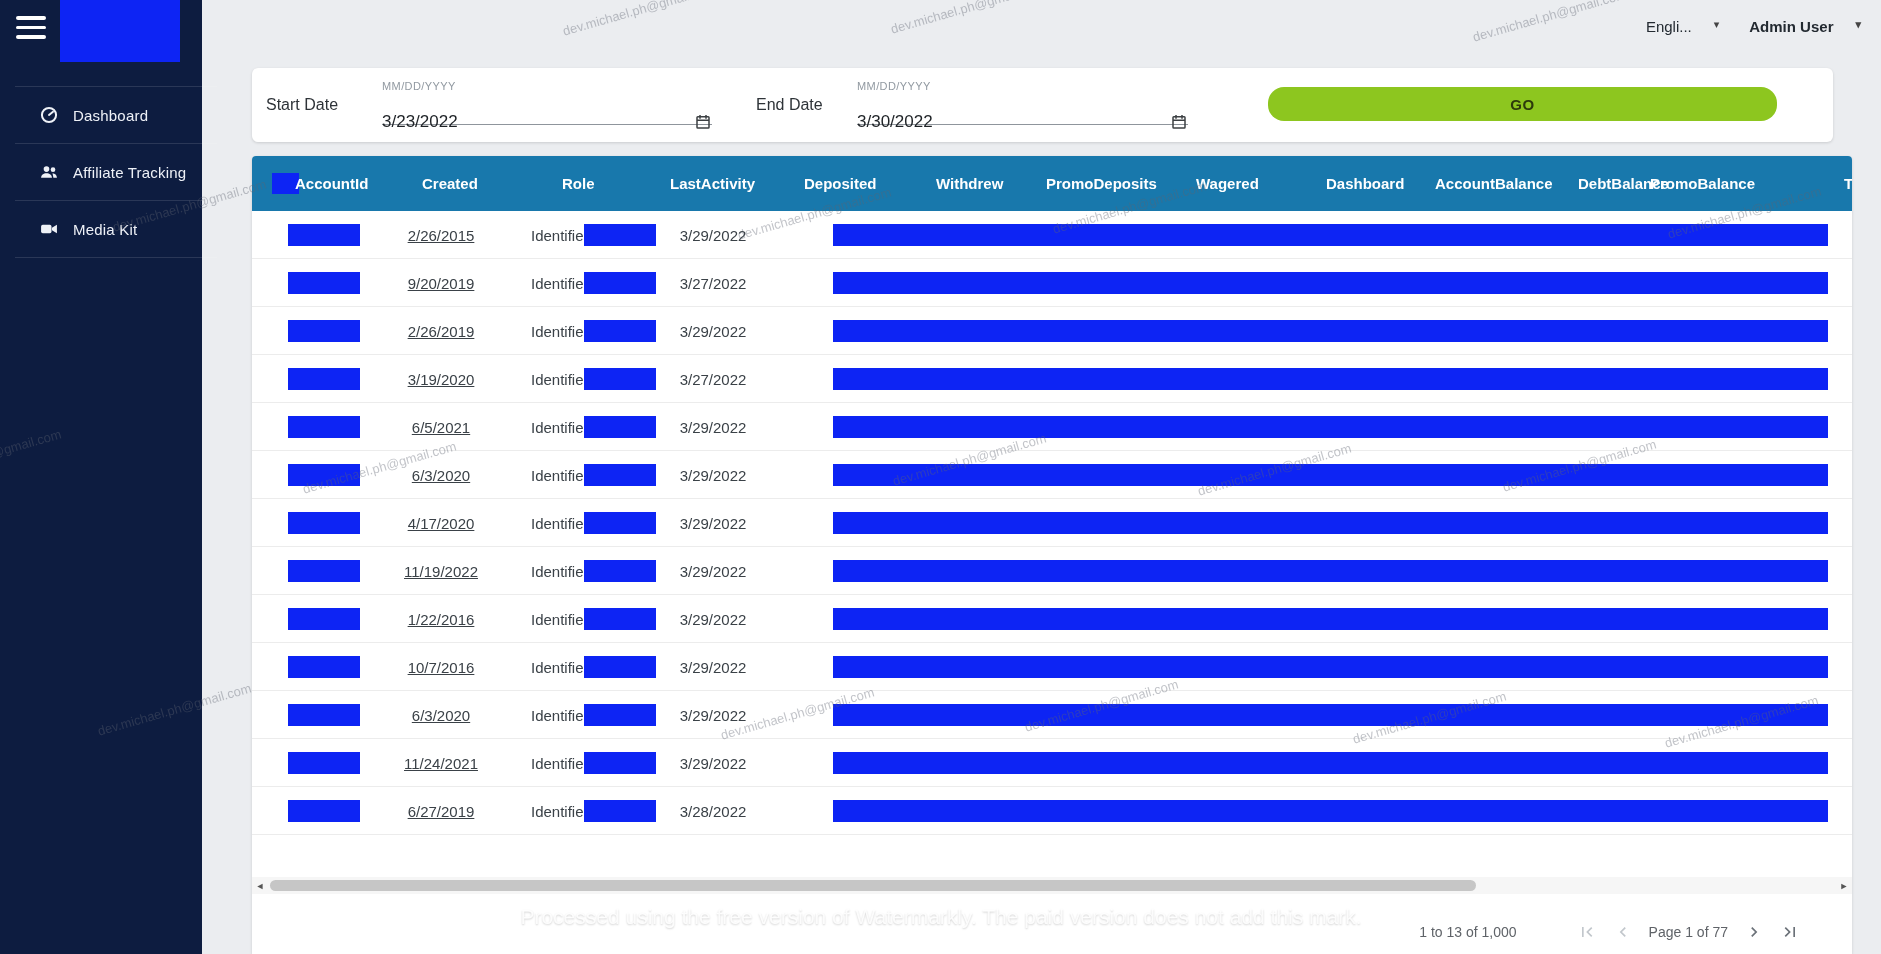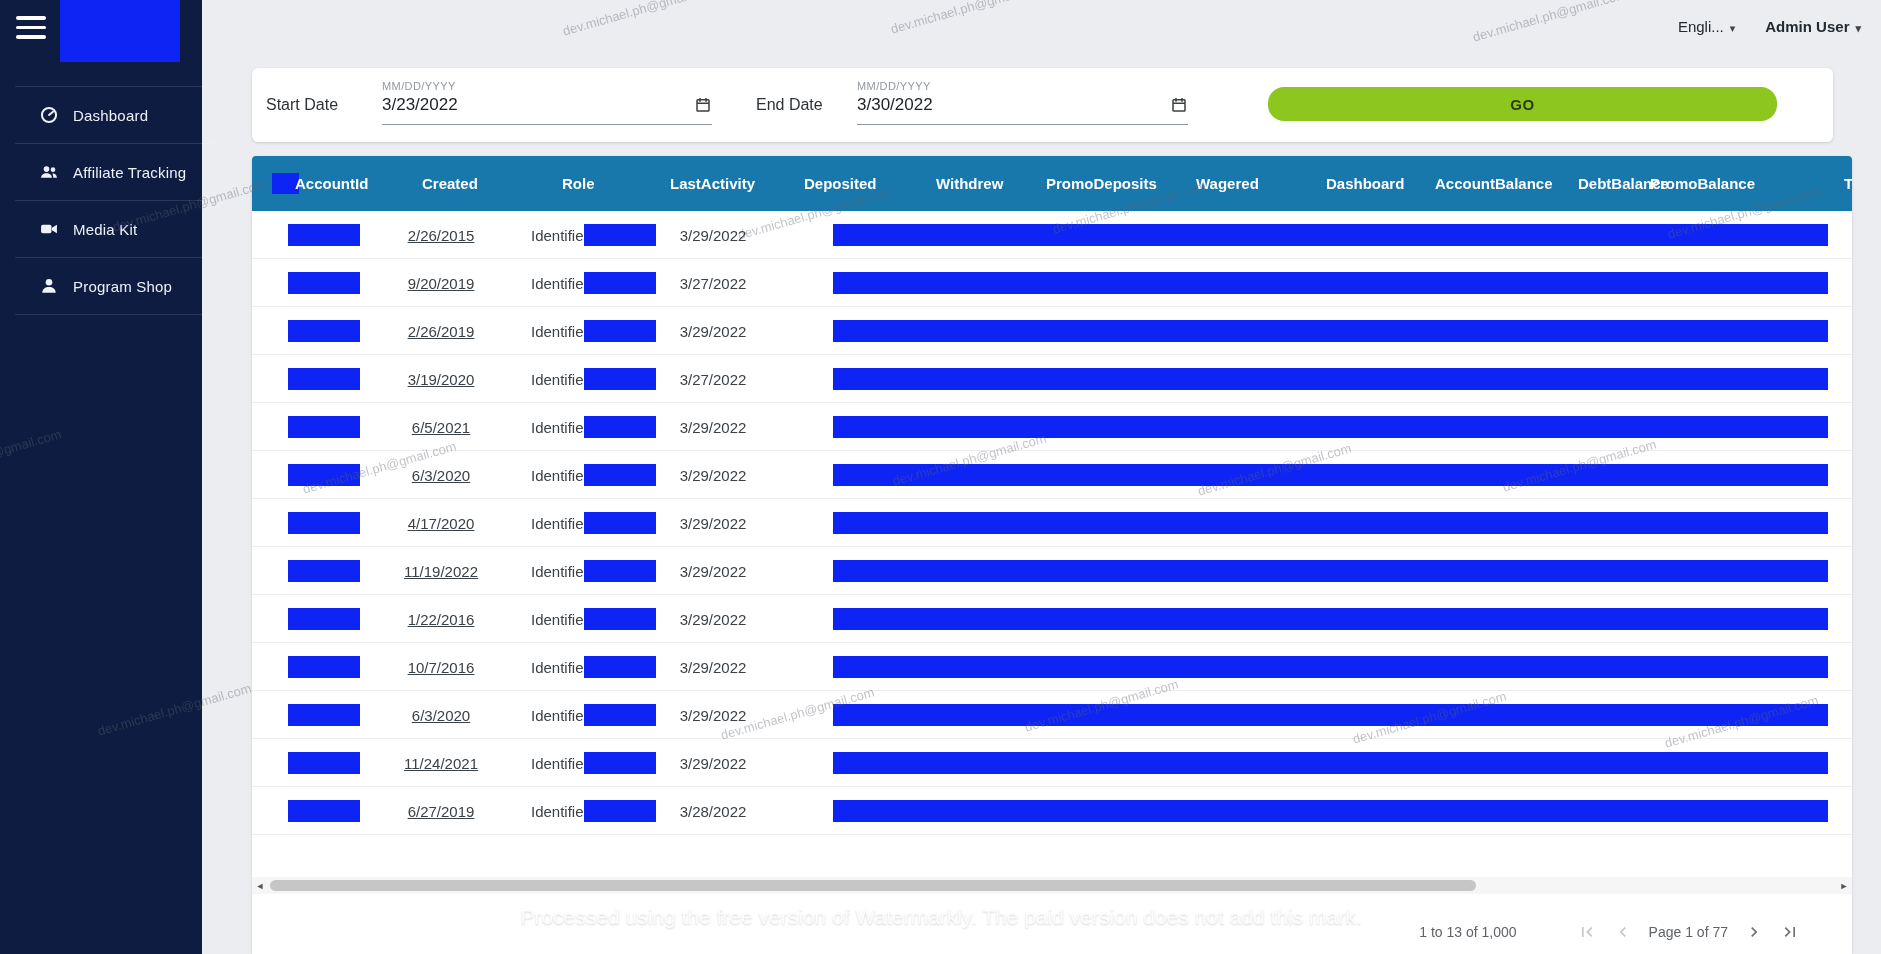--- a/index.html
+++ b/index.html
@@ -13,34 +13,34 @@
   .hamburger { position:absolute; left:16px; top:16px; width:30px; height:24px; cursor:pointer; }
   .hamburger span { display:block; width:30px; height:3.5px; background:#fff; border-radius:2px; margin-bottom:6px; }
   .logo { position:absolute; left:60px; top:0; width:120px; height:62px; background:var(--redaction_blue,#0d24f4); }
   .nav { position:absolute; left:15px; top:86px; width:202px; border-top:1px solid rgba(255,255,255,0.12); }
   .nav-item { display:flex; align-items:center; height:57px; padding-left:24px; gap:14px; border-bottom:1px solid rgba(255,255,255,0.12); cursor:pointer; color:#eef1f7; }
   .nav-item svg { width:20px; height:20px; flex:0 0 20px; }
   .nav-label { font-size:15px; letter-spacing:.2px; }
 
   
   .topbar { position:absolute; left:202px; top:0; width:1679px; height:52px; display:flex; align-items:center; justify-content:flex-end; gap:30px; padding-right:20px; }
-  .tb-item { display:flex; align-items:flex-end; gap:6px; font-size:15px; color:#232a31; cursor:pointer; font-weight:700; }
+  .tb-item { display:flex; align-items:flex-start; gap:22px; font-size:15px; color:#232a31; cursor:pointer; font-weight:700; }
   .tb-item.lang { font-weight:400; }
   .caret { font-size:11px; color:#444; }
 
   
   .filter-card { position:absolute; left:252px; top:68px; width:1581px; height:74px; background:var(--card_bg,#fff); border-radius:6px; box-shadow:0 1px 3px rgba(0,0,0,.14); }
   .f-label { position:absolute; top:0; height:74px; display:flex; align-items:center; font-size:16px; color:#2e3338; }
   .f-label.start { left:14px; }
   .f-label.end { left:504px; }
   .date-group { position:absolute; top:9px; height:48px; border-bottom:1px solid #8f959c; cursor:text; }
   .date-group.start { left:130px; width:330px; }
   .date-group.end { left:605px; width:331px; }
   .date-caption { font-size:11px; color:#9199a1; letter-spacing:.4px; padding-top:3px; }
-  .date-row { display:flex; align-items:center; justify-content:space-between; margin-top:3px;text-align:center; }
+  .date-row { display:flex; align-items:center; justify-content:space-between; margin-top:20px;text-align:center; }
   .date-value { font-size:17px; color:#1e2226; }
   .cal-icon { width:18px; height:18px; cursor:pointer; }
   .go-btn { position:absolute; left:1016px; top:19px; width:509px; height:34px; background:var(--go_green,#8dc61f); border:none; border-radius:16px; font-family:inherit; font-size:15px; font-weight:700; letter-spacing:.5px; color:#2c3a0b; cursor:pointer; }
 
   
   .table-card { position:absolute; left:252px; top:156px; width:1600px; height:798px; background:var(--card_bg,#fff); border-radius:4px 4px 0 0; box-shadow:0 1px 3px rgba(0,0,0,.14); overflow:hidden; }
   .thead { position:absolute; left:0; top:0; width:100%; height:55px; background:var(--table_header_bg,#1878ac); }
   .hsq { position:absolute; left:20px; top:17px; width:27px; height:21px; background:var(--redaction_blue,#0d24f4); cursor:pointer; }
   .hc { position:absolute; top:0; height:55px; display:flex; align-items:center; color:#fff; font-size:15px; font-weight:700; white-space:nowrap; cursor:pointer; }
   .hc0{left:43px;} .hc1{left:170px;} .hc2{left:310px;} .hc3{left:418px;} .hc4{left:552px;}
@@ -111,27 +111,20 @@
       </div>
 
       <div class="nav-item">
         <svg viewBox="0 0 24 24" fill="#eef1f7">
           <rect x="2.5" y="7" width="12.5" height="10" rx="2"></rect>
             <path d="M15.5 10.5l6-3.5v10l-6-3.5z"></path>
         </svg>
         <span class="nav-label">Media Kit</span>
       </div>
 
-      <div class="nav-item">
-        <svg viewBox="0 0 24 24" fill="#eef1f7">
-          <circle cx="12" cy="7.5" r="4"></circle>
-            <path d="M4 20c0-4.4 3.6-6.8 8-6.8s8 2.4 8 6.8z"></path>
-        </svg>
-        <span class="nav-label">Program Shop</span>
-      </div>
 
     </div>
   </div>
 
   <div class="topbar">
     <div class="tb-item lang">
       <span>Engli...</span>
       <span class="caret">▾</span>
     </div>
     <div class="tb-item">

